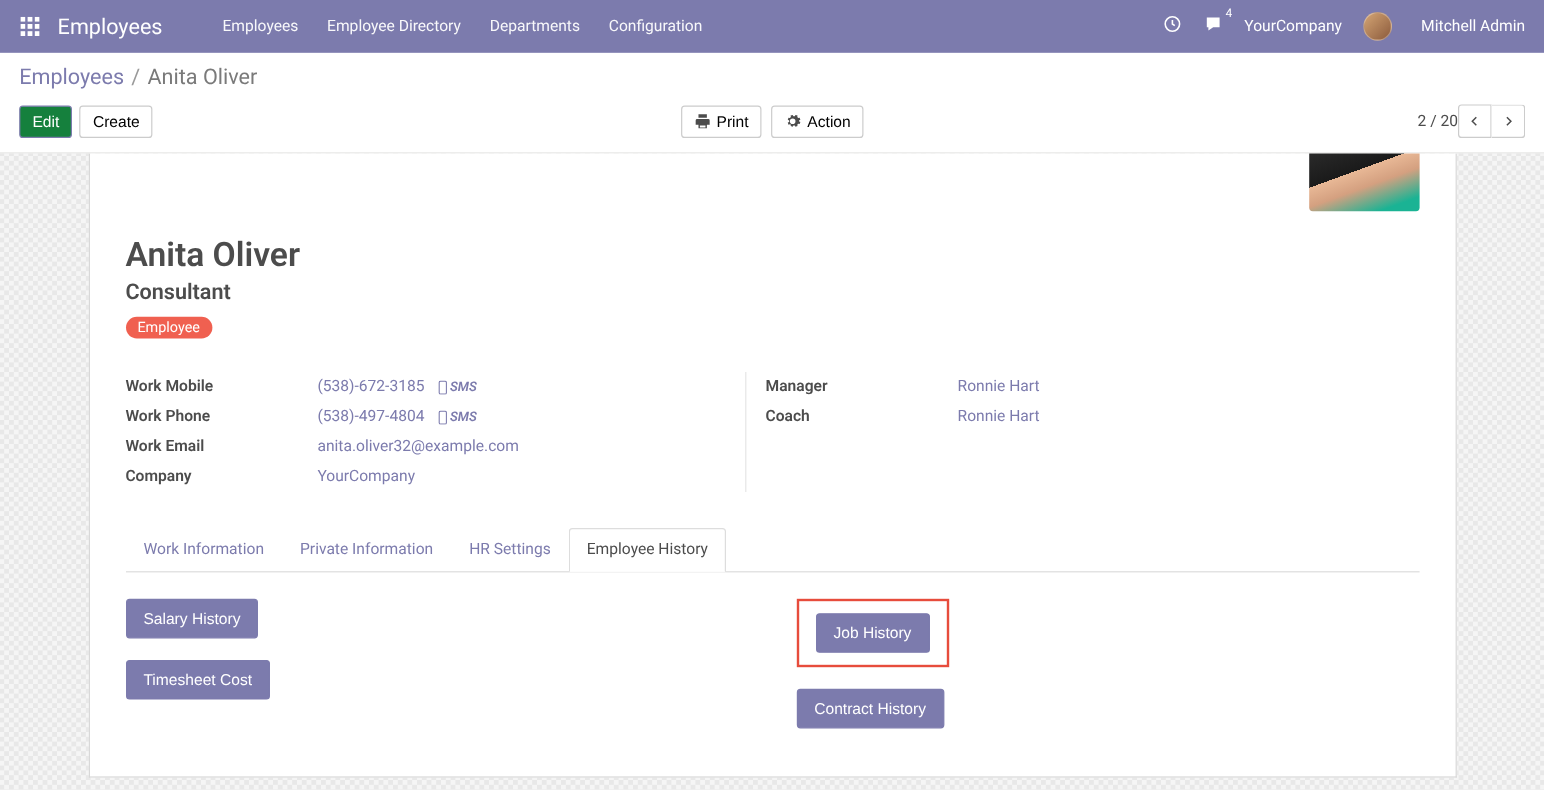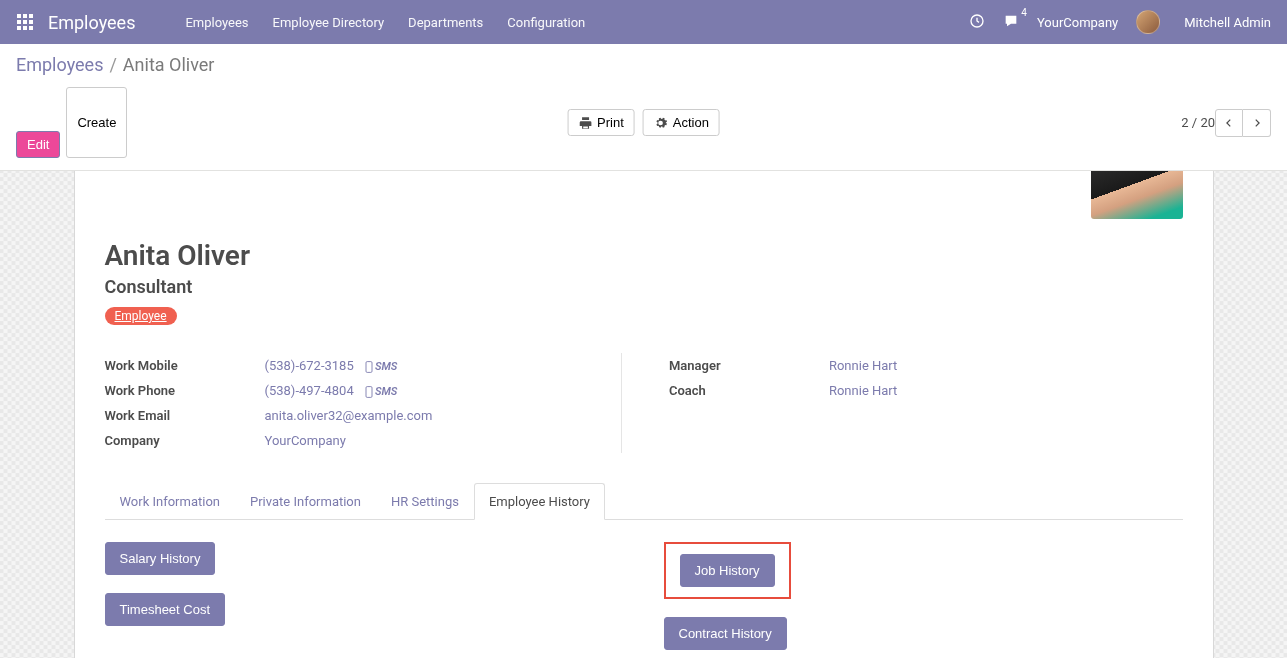--- a/index.html
+++ b/index.html
@@ -22,38 +22,38 @@
   .control-bar { padding: 10px 16px 12px; border-bottom: 1px solid #e2e2e0; }
   .breadcrumb { font-size: 18px; margin-bottom: 12px; display: flex; align-items: center; gap: 6px; }
   .breadcrumb-link { color: #7c7bad; cursor: pointer; }
   .breadcrumb-sep { color: #999; }
   .breadcrumb-cur { color: #7a7a7a; }
   .actions-row { display: flex; justify-content: space-between; align-items: center; }
   .actions-left { display: flex; gap: 6px; }
   .actions-center { display: flex; gap: 8px; position: absolute; left: 50%; transform: translateX(-50%); }
   .actions-right { display: flex; align-items: center; }
   .btn { padding: 5px 10px; border: 1px solid #ccc; background: #fff; border-radius: 3px; font-size: 13px; cursor: pointer; }
-  .btn-primary { background: #ec4899; color: #fff; border-color: #7c7bad; margin-top: 44px; }
+  .btn-primary { background: #15803d; color: #fff; border-color: #7c7bad; }
   .btn-icon { display: inline-flex; align-items: center; gap: 5px; }
   .pager { color: #4c4c4c; font-size: 13px; }
   .pager-nav { display: flex; }
   .pager-btn { width: 28px; height: 28px; border: 1px solid #ccc; background: #fff; display: flex; align-items: center; justify-content: center; cursor: pointer; }
   .pager-btn:first-child { border-radius: 3px 0 0 3px; }
   .pager-btn:last-child { border-radius: 0 3px 3px 0; border-left: none; }
   
   .page-body { background: repeating-conic-gradient(#e8e8e8 0% 25%, #f5f5f5 0% 50%) 50% / 8px 8px; padding: 0 0 20px; min-height: calc(100vh - 130px); }
   .form-sheet { background: #fff; max-width: 1140px; margin: 0 auto; border: 1px solid #d8d8d8; border-top: none; padding: 24px 30px 40px; position: relative; }
   
   .emp-photo { position: absolute; right: 30px; top: 0; width: 92px; height: 48px; overflow: hidden; border-radius: 0 0 3px 3px; background: linear-gradient(160deg, #2a2a2a 0%, #1a1a1a 35%, #e8b896 35%, #d4a080 55%, #1ab394 85%); }
   
   .emp-name { font-size: 28px; font-weight: 600; color: #4c4c4c; margin-top: 44px; margin-bottom: 4px; }
   .emp-title { font-size: 18px; font-weight: 600; color: #4c4c4c; margin-bottom: 10px; }
-  .tag { display: inline-block; background: #f06050; color: #fff; font-size: 12px; padding: 2px 10px; border-radius: 10px; text-decoration: underline; }
-  
-  .fields-grid { display: flex; gap: 47px; margin-top: 28px; margin-bottom: 30px; }
+  .tag { display: inline-block; background: #f06050; color: #fff; font-size: 12px; padding: 2px 10px; border-radius: 10px; }
+  
+  .fields-grid { display: flex; gap: 16px; margin-top: 28px; margin-bottom: 30px; }
   .fields-col { flex: 1; }
   .fields-col.left { flex: 0 0 48%; border-right: 1px solid #e5e5e5; padding-right: 20px; }
   .fields-col.left .field-row { margin-left: 0; }
   .field-row { display: flex; align-items: baseline; padding: 5px 0; }
   .field-label { flex: 0 0 150px; font-weight: 600; font-size: 13px; color: #4c4c4c; }
   .field-value { flex: 1; font-size: 13px; color: #7c7bad; padding-left: 10px; }
   .field-link { color: #7c7bad; cursor: pointer; }
   .sms-tag { display: inline-flex; align-items: center; gap: 2px; color: #7c7bad; font-size: 11px; font-weight: 600; margin-left: 8px; vertical-align: middle; font-style: italic; }
   .sms-tag svg { width: 8px; height: 12px; stroke: #7c7bad; fill: none; }
   

